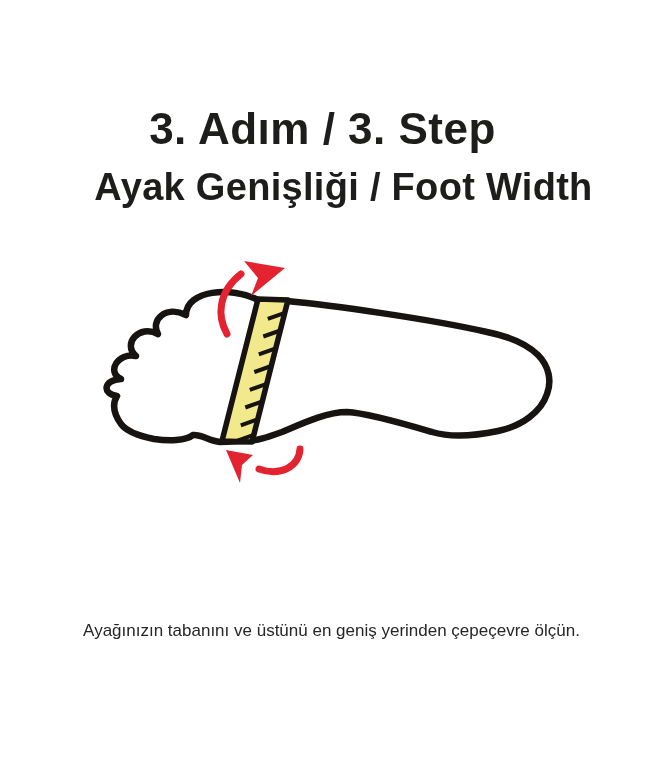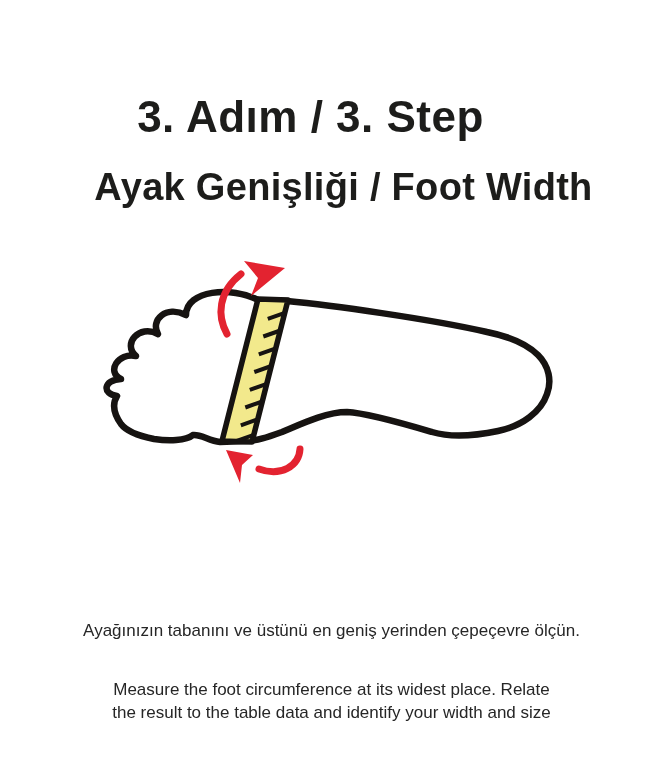--- a/index.html
+++ b/index.html
@@ -14,21 +14,21 @@
     background: #ffffff;
     overflow: hidden;
     font-family: "Liberation Sans", sans-serif;
     color: #1d1d1b;
   }
   .title {
     position: absolute;
     top: 90px;
     left: 0;
     width: 613px;
-    margin: 4px;
+    margin: 16px;
     text-align: center;
     font-size: 44px;
     line-height: 46px;
     font-weight: bold;
     letter-spacing: 0.5px;
     color: #1d1d1b;
   }
   .subtitle {
     position: absolute;
     top: 158px;
@@ -136,18 +136,14 @@
     <g>
       <path class="arrow-arc" d="M 300 449 C 299 466, 281 477, 259 469" stroke="#E32330"></path>
       <polygon points="226,450 253,455 242,465 240,483" fill="#E32330"></polygon>
     </g>
   </svg>
 
   <div class="instructions turkish">
     <div>Ayağınızın tabanını ve üstünü en geniş yerinden çepeçevre ölçün.</div>
   </div>
 
-  <div class="instructions english">
-    <div>Measure the foot circumference at its widest place. Relate</div>
-    <div>the result to the table data and identify your width and size</div>
-  </div>
 
 </div>
 
 </body></html>

